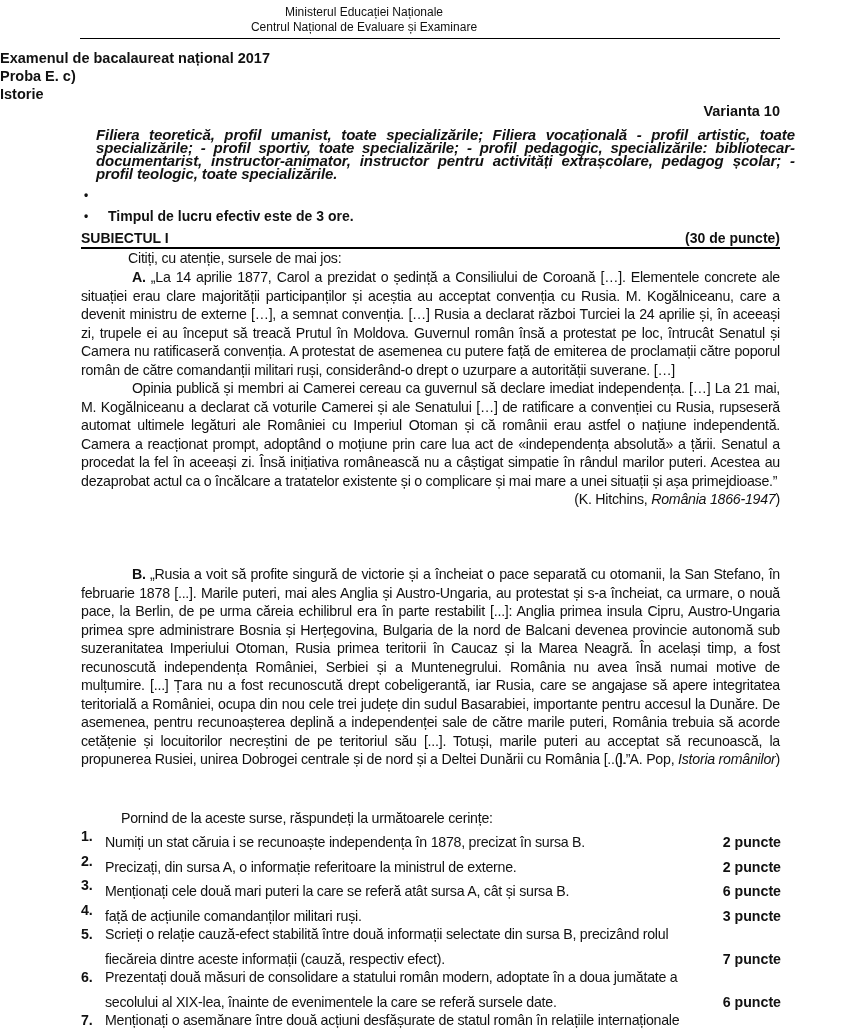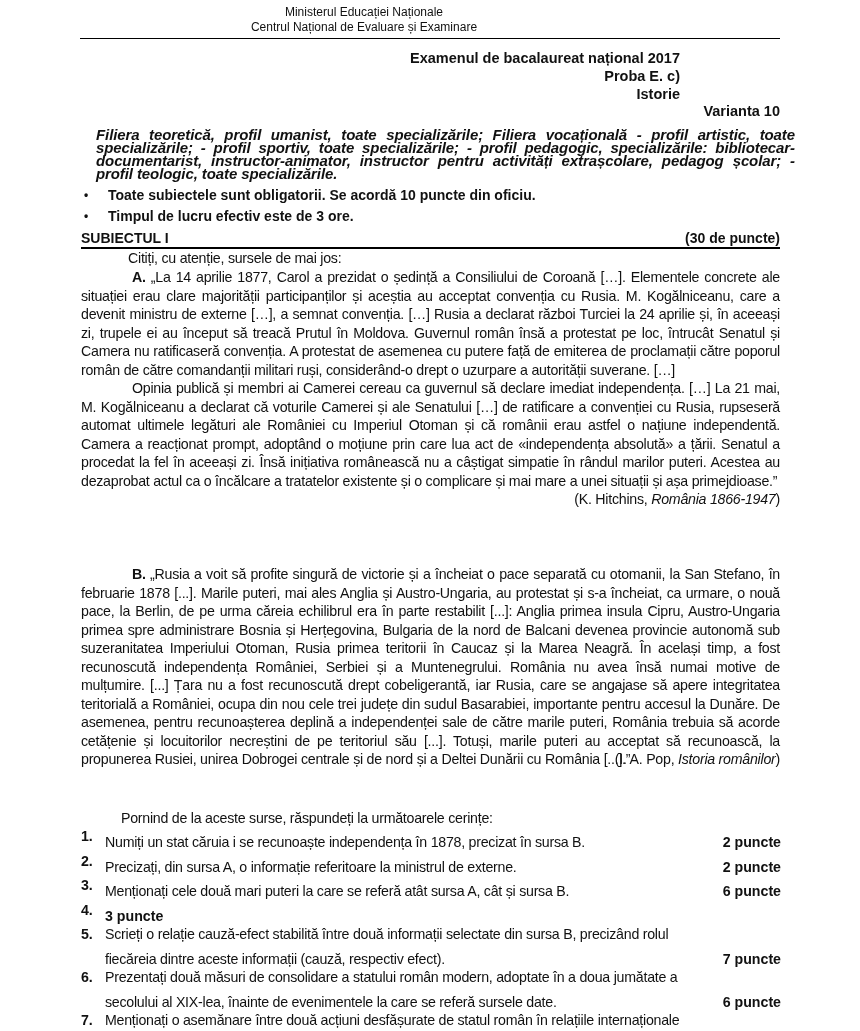--- a/index.html
+++ b/index.html
@@ -1,20 +1,20 @@
 <!DOCTYPE html>
 <html><head>
   <meta charset="utf-8">
   <style>
     html, body { margin: 0; padding: 0; background: #ffffff; }
     body { width: 860px; height: 1031px; overflow: hidden; color: #111; font-family: "Liberation Sans", sans-serif; }
     .page { position: relative; width: 860px; height: 1031px; }
     .hdr-inst { position: absolute; left: 0; width: 728px; text-align: center; font-size: 12px; line-height: 13px; }
     .hdr-rule { position: absolute; left: 80px; top: 38px; width: 700px; height: 0; border-top: 1px solid #000; }
-    .title { position: absolute; left: 0; width: 680px; text-align: right; font-weight: bold; font-size: 14.5px; line-height: 17px; }
+    .title { position: absolute; left: 0; width: 680px; text-align: left; font-weight: bold; font-size: 14.5px; line-height: 17px; }
     .variant { position: absolute; right: 80px; top: 103px; font-weight: bold; font-size: 14.5px; }
     .filiera { position: absolute; left: 96px; top: 128px; width: 699px; font-style: italic; font-weight: bold; font-size: 15px; line-height: 13px; text-align: justify; letter-spacing: -0.1px; }
     .rules { position: absolute; left: 84px; top: 185px; width: 700px; font-weight: bold; font-size: 14px; }
     .rules .rule { display: flex; line-height: 21px; }
     .rules .bullet { width: 24px; font-size: 12px; }
     .subject-head { position: absolute; left: 81px; top: 230px; width: 699px; height: 17px; border-bottom: 2px solid #000; font-weight: bold; font-size: 14px; display: flex; justify-content: space-between; line-height: 17px; }
     .body-text { position: absolute; left: 81px; width: 699px; font-size: 14.2px; line-height: 18.5px; text-align: justify; letter-spacing: -0.25px; }
     .indent { text-indent: 51px; }
     .indent-small { text-indent: 47px; }
     .src-label { font-weight: bold; }
@@ -38,21 +38,20 @@
   <div class="title" style="top:50px">Examenul de bacalaureat național 2017</div>
   <div class="title" style="top:68px">Proba E. c)</div>
   <div class="title" style="top:86px">Istorie</div>
   <div class="variant">Varianta 10</div>
 
   <div class="filiera">Filiera teoretică, profil umanist, toate specializările; Filiera vocațională - profil artistic, toate specializările; - profil sportiv, toate specializările; - profil pedagogic, specializările: bibliotecar-documentarist, instructor-animator, instructor pentru activități extrașcolare, pedagog școlar; - profil teologic, toate specializările.</div>
 
   <div class="rules">
     <div class="rule">
       <span class="bullet">•</span>
-      <span>Toate subiectele sunt obligatorii. Se acordă 10 puncte din oficiu.</span>
     </div>
     <div class="rule">
       <span class="bullet">•</span>
       <span>Timpul de lucru efectiv este de 3 ore.</span>
     </div>
   </div>
 
   <div class="subject-head">
     <span>SUBIECTUL I</span>
     <span>(30 de puncte)</span>
@@ -98,20 +97,21 @@
           <div class="q-line">
             <span>Menționați cele două mari puteri la care se referă atât sursa A, cât și sursa B.</span>
             <span class="q-pts">6 puncte</span>
           </div>
         </div>
     </div>
     <div class="q">
       <span class="q-num">4.</span>
       <div class="q-body">
         <div class="q-line">
+            <span>față de acțiunile comandanților militari ruși.</span>
             <span class="q-pts">3 puncte</span>
           </div>
       </div>
     </div>
     <div class="q">
       <span class="q-num">5.</span>
       <div class="q-body">
         <div>Scrieți o relație cauză-efect stabilită între două informații selectate din sursa B, precizând rolul</div>
         <div class="q-line">
             <span>fiecăreia dintre aceste informații (cauză, respectiv efect).</span>

